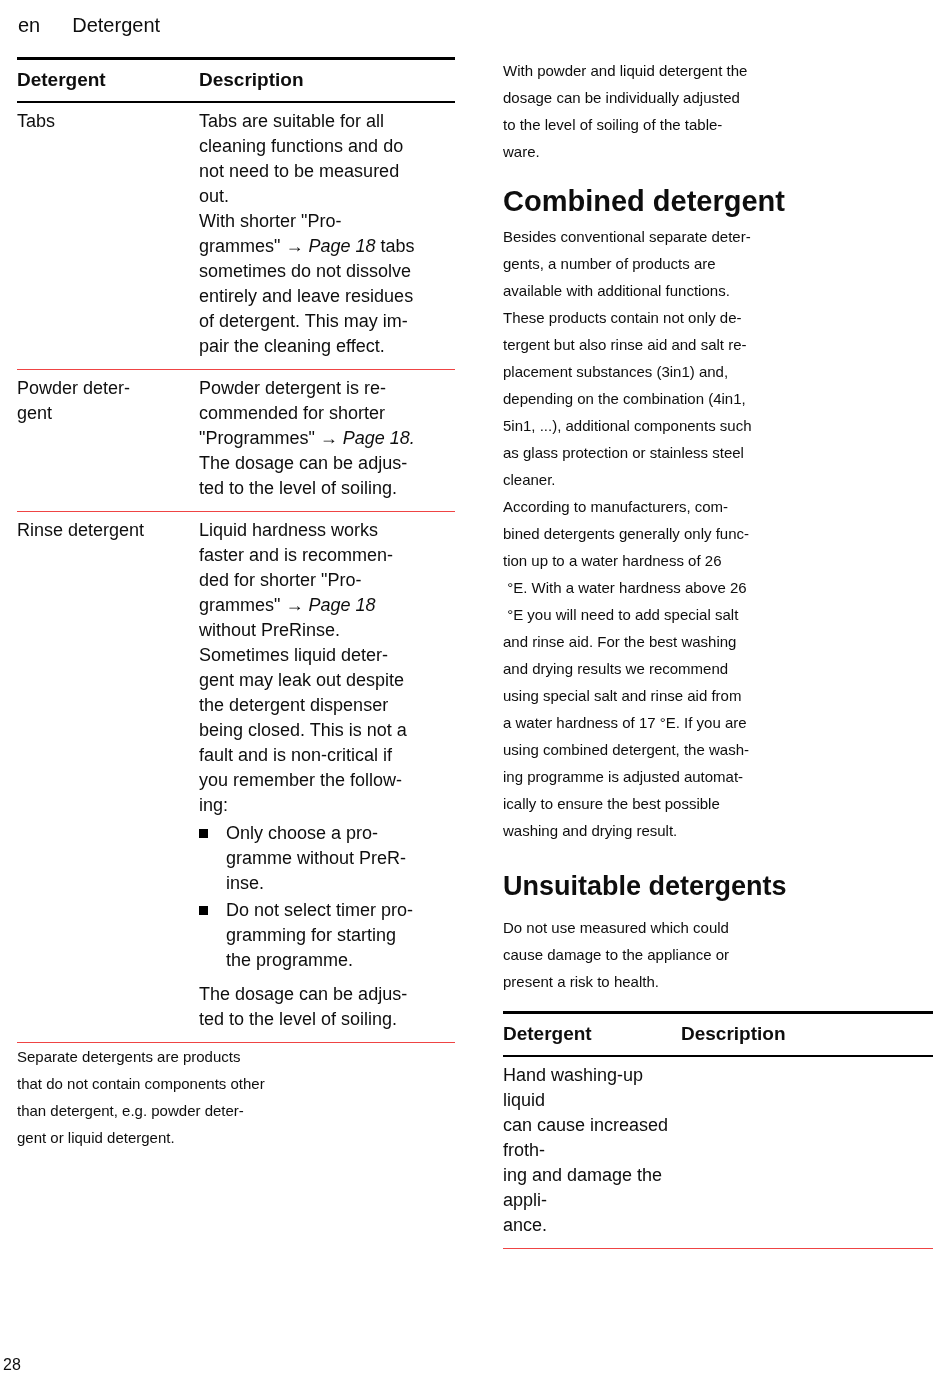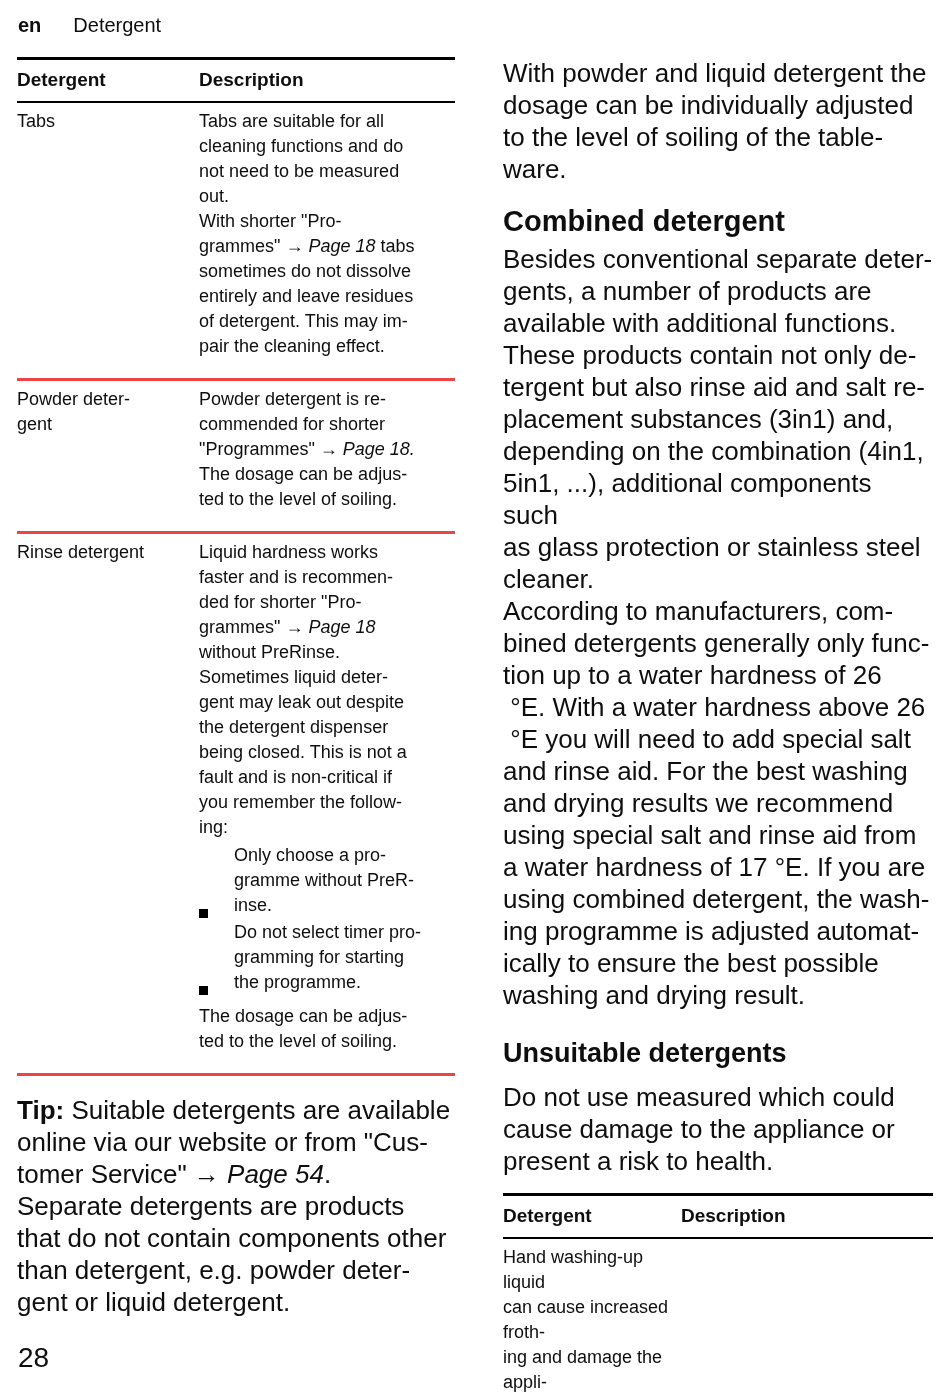--- a/index.html
+++ b/index.html
@@ -3,52 +3,52 @@
 <meta charset="utf-8">
 <style>
   * { margin:0; padding:0; box-sizing:border-box; }
   html,body { background:#ffffff; }
   body {
     width:950px; height:1392px; position:relative; overflow:hidden;
     color:#0e0e0e;
     font-family:"Liberation Sans","DejaVu Sans",sans-serif;
   }
   .page-header { padding:14px 18px 0; font-size:20px; display:flex; gap:32px; align-items:baseline; }
-  .lang { font-weight:700; }
+  .lang { font-weight:400; }
   .columns { display:flex; gap:48px; padding:0 17px; margin-top:20px; }
   .col.left  { width:438px; flex:0 0 438px; }
   .col.right { width:430px; flex:0 0 430px; }
   .pre { white-space:pre-wrap; }
-  .body { font-size:26px; line-height:32px; }
+  .body { font-size:15px; line-height:27px; }
   .tip { margin-top:18px; }
   .h-small { font-size:29px; line-height:28px; font-weight:700; margin-top:22px; margin-bottom:8px; }
   .h-large { font-size:27px; line-height:32px; font-weight:700; margin-top:26px; margin-bottom:12px; }
   .seg-i { font-style:italic; }
   .seg-b { font-weight:700; }
 
   .tbl { border-top:3px solid #000; font-size:18px; line-height:25px; }
   .tbl-header {
     display:grid; grid-template-columns:182px 1fr;
     padding:7px 0 9px; border-bottom:2px solid #000;
     font-weight:700; font-size:19px;
   }
   .tbl-row {
     display:grid; grid-template-columns:182px 1fr;
-    padding:6px 0 19px; border-bottom:3px solid #ef4444;
+    padding:6px 0 10px; border-bottom:1px solid #ef4444;
   }
   .tbl2 { margin-top:16px; }
   .tbl2 .tbl-header, .tbl2 .tbl-row { grid-template-columns:178px 1fr; }
   .term { padding-right:10px; }
 
   .bullets { margin:3px 0 4px; }
-  .bullet { display:flex; gap:26px; margin:2px 0;align-items:flex-end; }
+  .bullet { display:flex; gap:18px; margin:2px 0; }
   .sq { flex:0 0 9px; width:9px; height:9px; background:#000; margin-top:8px; }
   .after { margin-top:9px; }
 
-  .page-number { position:absolute; left:18px; bottom:18px; font-size:28px; }
+  .page-number { position:absolute; left:3px; bottom:18px; font-size:16px; }
 </style>
 </head>
 <body>
 
 <header class="page-header">
   <span class="lang">en</span>
   <span class="chapter">Detergent</span>
 </header>
 
 <div class="columns">
@@ -113,23 +113,20 @@
 gramming for starting
 the programme.</span>
             </div>
           </div>
           <div class="pre after">The dosage can be adjus-
 ted to the level of soiling.</div>
         </div>
       </div>
     </div>
 
-    <p class="body pre tip"><span class="seg-b">Tip: </span><span>Suitable detergents are available
-online via our website or from "Cus-
-tomer Service" </span><span class="seg-i">→ Page 54</span><span>.</span></p>
 
     <p class="body pre">Separate detergents are products
 that do not contain components other
 than detergent, e.g. powder deter-
 gent or liquid detergent.</p>
 
   </div>
 
   <div class="col right">
 

